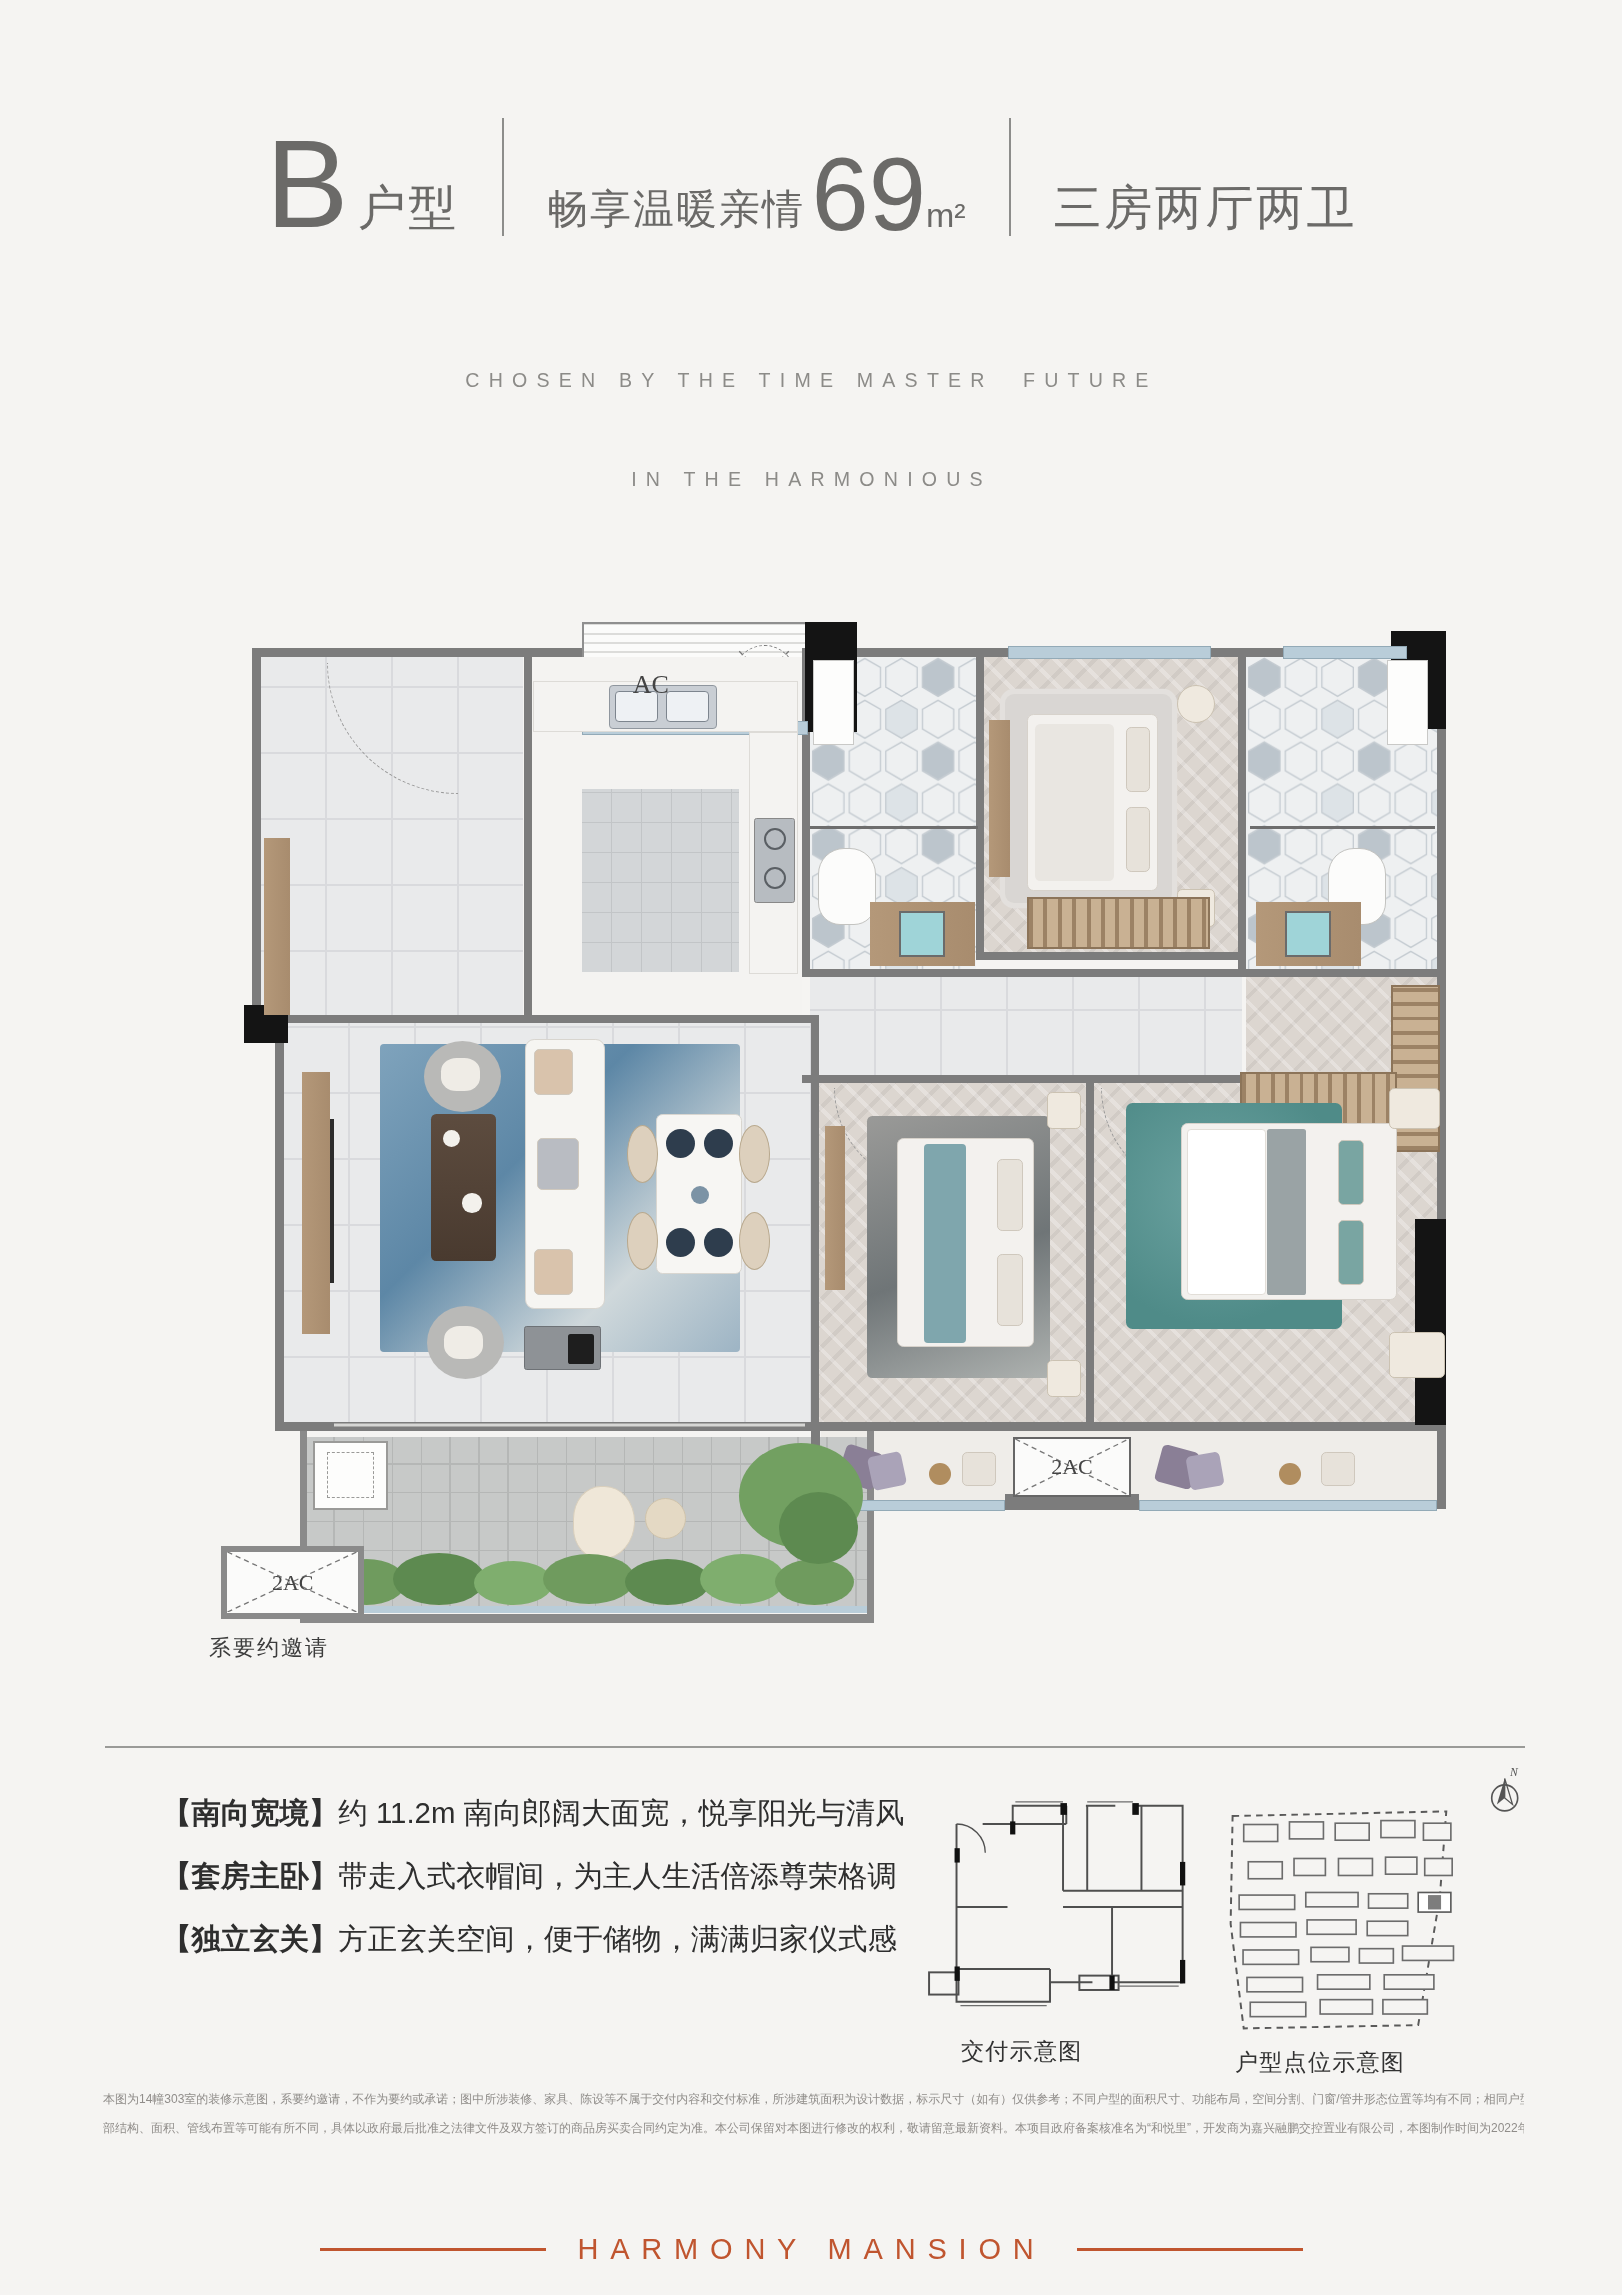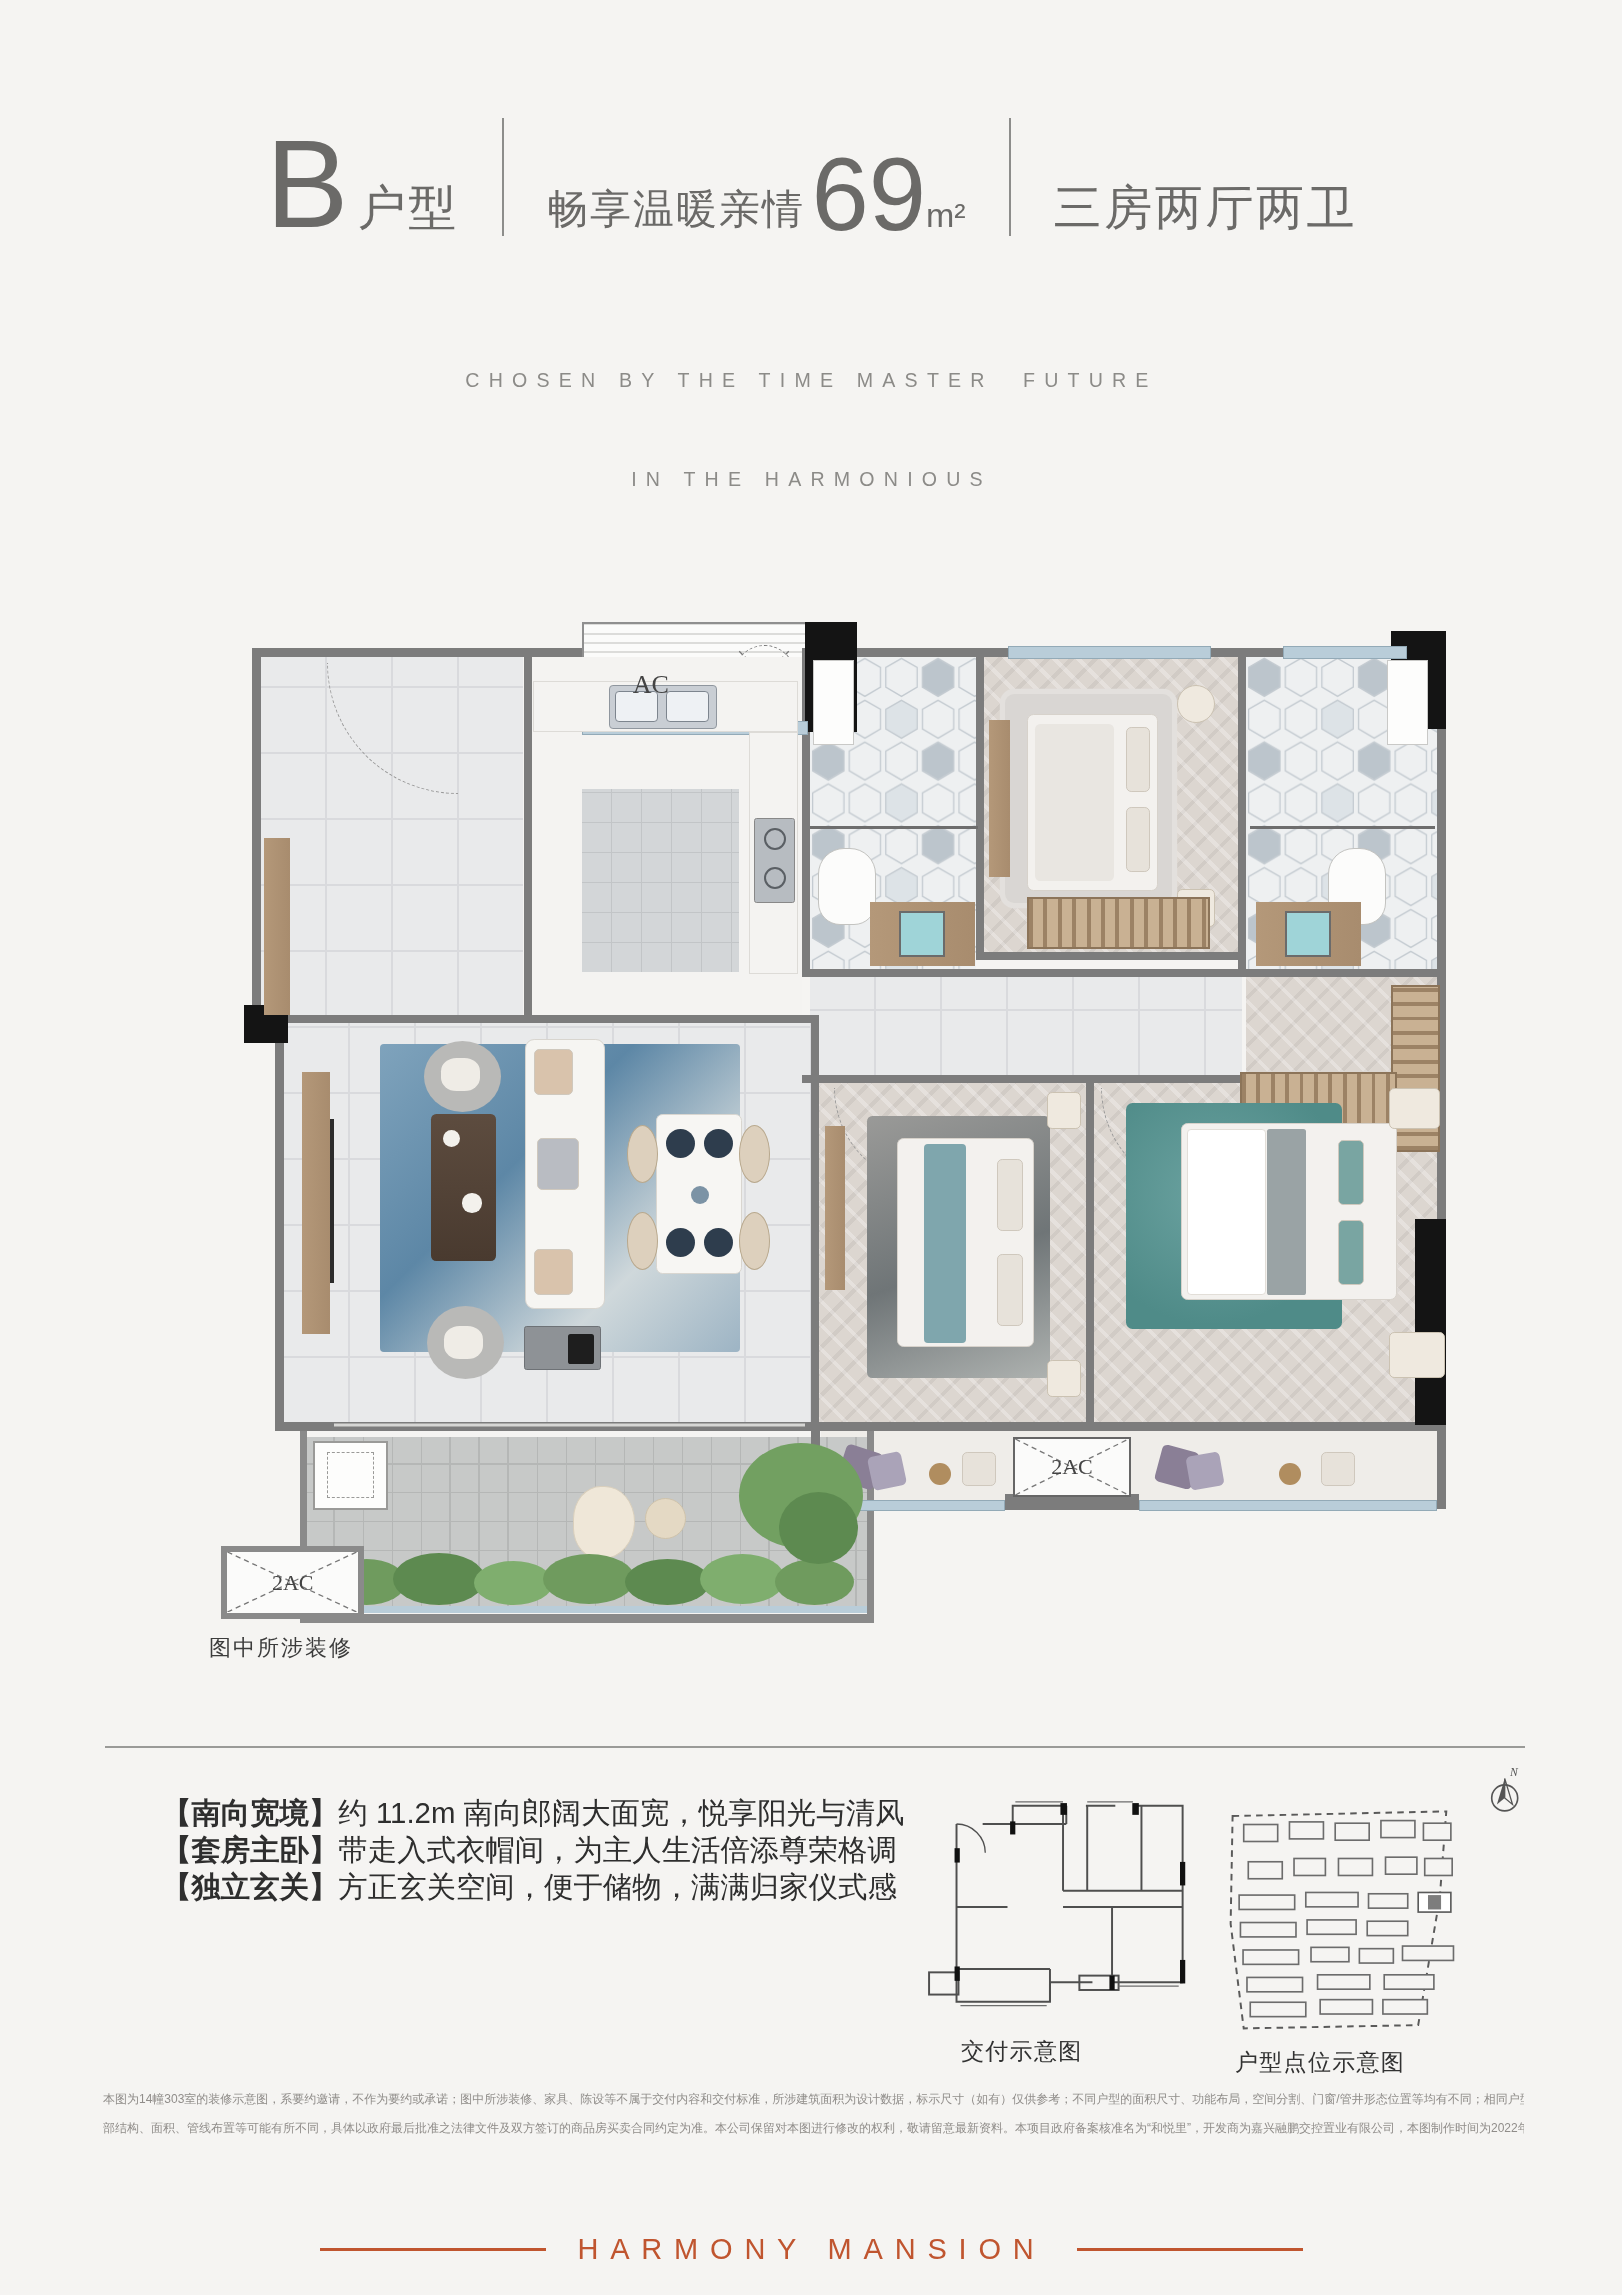--- a/index.html
+++ b/index.html
@@ -38,21 +38,21 @@
   .aclabel{font-family:"Liberation Serif","DejaVu Serif",serif;font-size:26px;color:#444;z-index:2;}
   .arc{border:1.3px dashed #9a9a9a;border-top:none;border-right:none;border-radius:0 0 0 100%;}
   .sofa{background:#f6f5f2;border:1.3px solid #d8d5cf;border-radius:9.2px;}
   .bed{background:#f3f1ee;border:1.3px solid #d7d2cb;border-radius:6.5px;}
   .pillow{background:#e7e2da;border-radius:5.2px;border:0.7px solid #cfc8bd;}
   .nstand{background:#efe9df;border:0.7px solid #cbc2b2;border-radius:5.2px;}
   .chair{background:#ddd0bd;border:1.3px solid #b8a88d;border-radius:50%;}
   .bush{border-radius:50%;}
   
   .divider{position:absolute;left:105px;top:1746px;width:1420px;height:2px;background:#9a9a98;}
-  .features{position:absolute;left:162px;top:1794px;display:flex;flex-direction:column;
+  .features{position:absolute;left:162px;top:1794px;display:flex;flex-direction:column;gap:26px;
             color:#2e2e2e;font-size:29.4px;line-height:37px;}
   .ftag{font-weight:bold;}
   .minicap{position:absolute;color:#323232;font-size:23px;letter-spacing:1.3px;}
   .disclaimer{position:absolute;left:103px;top:2085px;width:1421px;color:#908d8a;font-size:12px;
               line-height:29.4px;white-space:nowrap;overflow:hidden;}
   .footer{position:absolute;left:0;top:2233px;width:1623px;display:flex;align-items:center;
           justify-content:center;color:#c0552f;}
   .fline{width:226px;height:3.3px;background:#c0552f;}
   .fbrand{font-size:29px;letter-spacing:11.8px;margin:0 31px;white-space:nowrap;}
   .plancap{position:absolute;left:209px;top:1633px;font-size:22px;color:#3c3c3c;letter-spacing:2px;}
@@ -298,21 +298,21 @@
 
   <div class="abs acbox" style="left:5.2px;top:924px;width:143px;height:73px;border:6.5px solid #8a8a8a">
     <svg class="abs" style="left:0;top:0" width="130" height="60" viewBox="0 0 198 92">
       <line x1="0" y1="0" x2="198" y2="92" stroke="#777" stroke-width="2" stroke-dasharray="8 6"></line>
       <line x1="0" y1="92" x2="198" y2="0" stroke="#777" stroke-width="2" stroke-dasharray="8 6"></line>
     </svg>
     <span class="aclabel" style="font-size:22px">2AC</span>
   </div>
 </div>
 
-<div class="plancap">图中所涉装修</div>
+<div class="plancap">系要约邀请</div>
 
 <div class="divider"></div>
 
 <div class="features">
   <div><span class="ftag">【南向宽境】</span><span>约 11.2m 南向郎阔大面宽，悦享阳光与清风</span></div>
   <div><span class="ftag">【套房主卧】</span><span>带走入式衣帽间，为主人生活倍添尊荣格调</span></div>
   <div><span class="ftag">【独立玄关】</span><span>方正玄关空间，便于储物，满满归家仪式感</span></div>
 </div>
 
 <div class="abs" style="left:916px;top:1786px;width:281px;height:242px">

